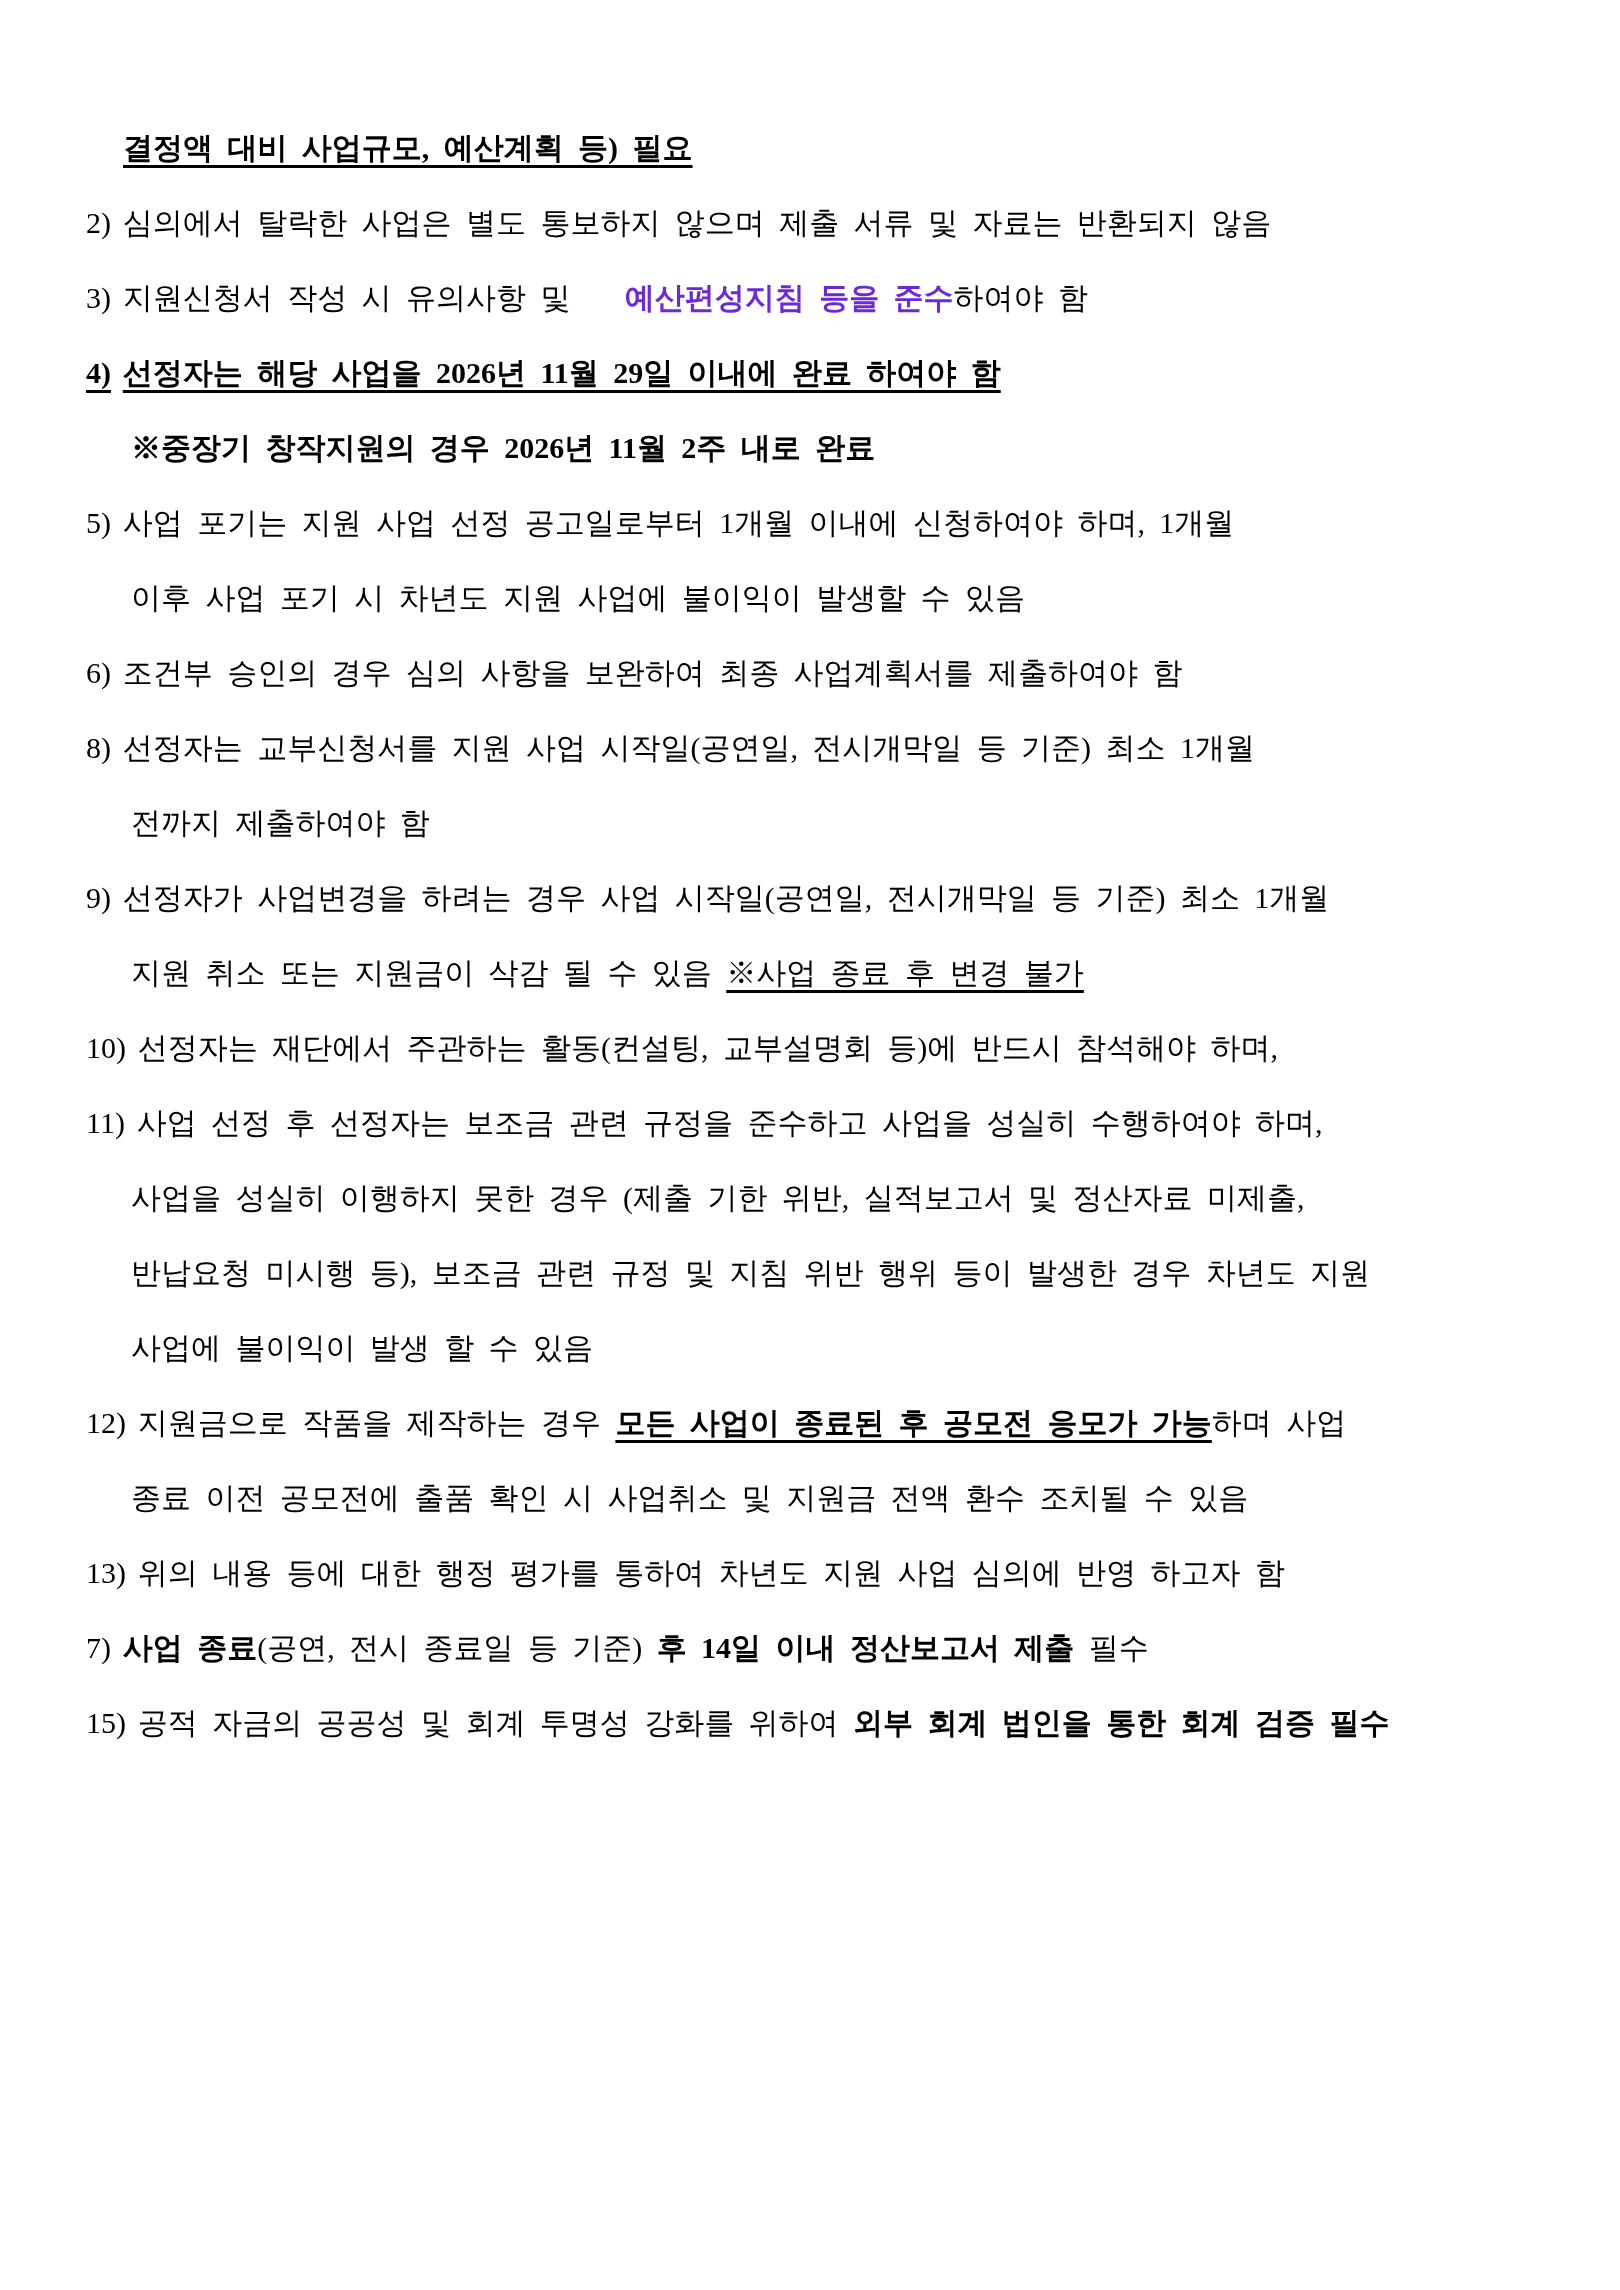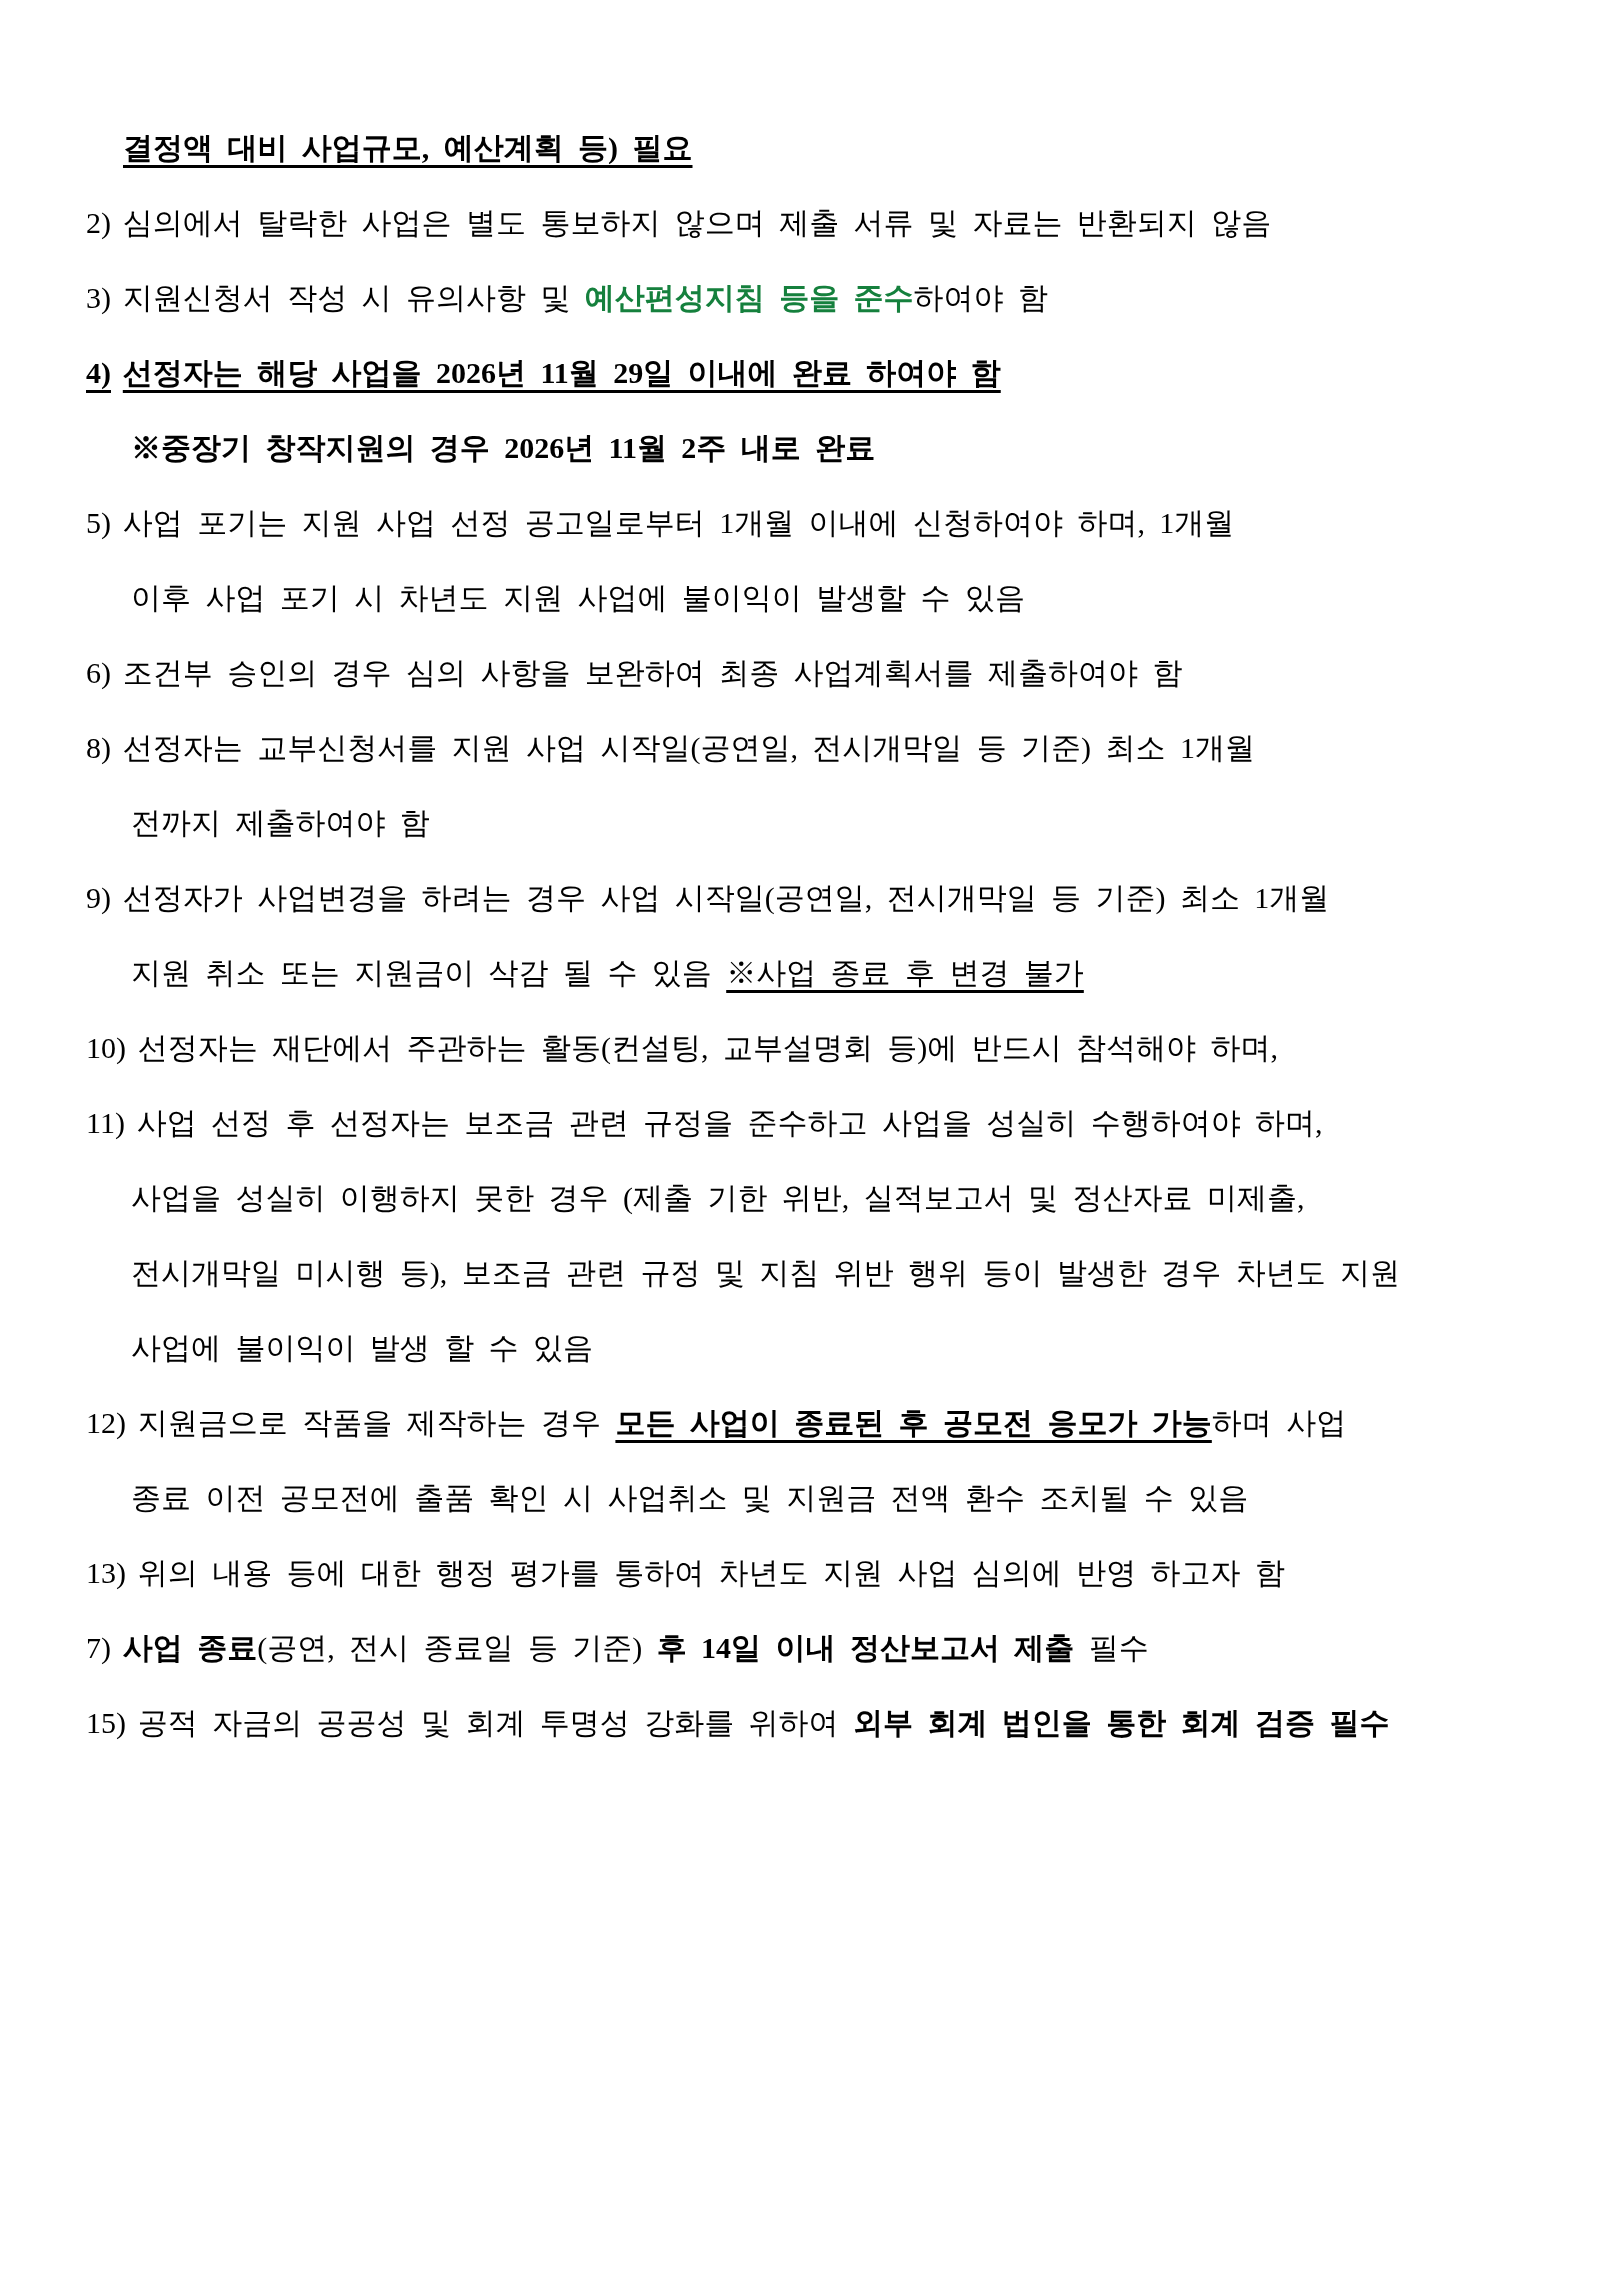--- a/index.html
+++ b/index.html
@@ -41,21 +41,21 @@
 <div class="page">
   <div class="content">
     <div class="line heading-line">
       <span class="b u">결정액 대비 사업규모, 예산계획 등) 필요</span>
     </div>
     <div>
         <div class="item">
           <div class="line"><span class="num">2)</span><span>심의에서 탈락한 사업은 별도 통보하지 않으며 제출 서류 및 자료는 반환되지 않음</span></div>
         </div>
         <div class="item">
-          <div class="line"><span class="num">3)</span><span>지원신청서 작성 시 유의사항 및 </span><span class="b" style="color: #15803d;">예산편성지침 등을 준수</span><span>하여야 함</span></div>
+          <div class="line"><span class="num">3)</span><span>지원신청서 작성 시 유의사항 및 </span><span class="b" style="color: #6d28d9; margin-left: 40px;">예산편성지침 등을 준수</span><span>하여야 함</span></div>
         </div>
         <div class="item">
           <div class="line"><span class="num b u">4)</span><span class="b u">선정자는 해당 사업을 2026년 11월 29일 이내에 완료 하여야 함</span></div>
           <div class="line cont"><span class="b">※중장기 창작지원의 경우 2026년 11월 2주 내로 완료</span></div>
         </div>
         <div class="item">
           <div class="line"><span class="num">5)</span><span>사업 포기는 지원 사업 선정 공고일로부터 1개월 이내에 신청하여야 하며, 1개월</span></div>
           <div class="line cont"><span>이후 사업 포기 시 차년도 지원 사업에 불이익이 발생할 수 있음</span></div>
         </div>
         <div class="item">
@@ -68,21 +68,21 @@
         <div class="item">
           <div class="line"><span class="num">9)</span><span>선정자가 사업변경을 하려는 경우 사업 시작일(공연일, 전시개막일 등 기준) 최소 1개월</span></div>
           <div class="line cont"><span>지원 취소 또는 지원금이 삭감 될 수 있음 </span><span class="u">※사업 종료 후 변경 불가</span></div>
         </div>
         <div class="item">
           <div class="line"><span class="num">10)</span><span>선정자는 재단에서 주관하는 활동(컨설팅, 교부설명회 등)에 반드시 참석해야 하며,</span></div>
         </div>
         <div class="item">
           <div class="line"><span class="num">11)</span><span>사업 선정 후 선정자는 보조금 관련 규정을 준수하고 사업을 성실히 수행하여야 하며,</span></div>
           <div class="line cont"><span>사업을 성실히 이행하지 못한 경우 (제출 기한 위반, 실적보고서 및 정산자료 미제출,</span></div>
-          <div class="line cont"><span>전시개막일 미시행 등), 보조금 관련 규정 및 지침 위반 행위 등이 발생한 경우 차년도 지원</span></div>
+          <div class="line cont"><span>반납요청 미시행 등), 보조금 관련 규정 및 지침 위반 행위 등이 발생한 경우 차년도 지원</span></div>
           <div class="line cont"><span>사업에 불이익이 발생 할 수 있음</span></div>
         </div>
         <div class="item">
           <div class="line"><span class="num">12)</span><span>지원금으로 작품을 제작하는 경우 </span><span class="b u">모든 사업이 종료된 후 공모전 응모가 가능</span><span>하며 사업</span></div>
           <div class="line cont"><span>종료 이전 공모전에 출품 확인 시 사업취소 및 지원금 전액 환수 조치될 수 있음</span></div>
         </div>
         <div class="item">
           <div class="line"><span class="num">13)</span><span>위의 내용 등에 대한 행정 평가를 통하여 차년도 지원 사업 심의에 반영 하고자 함</span></div>
         </div>
         <div class="item">

